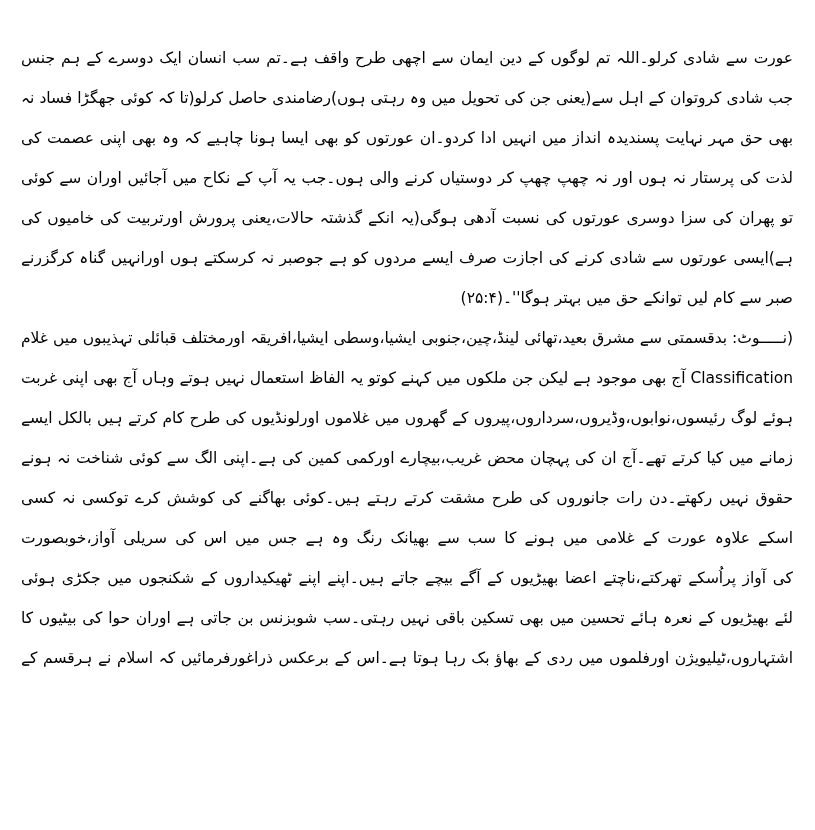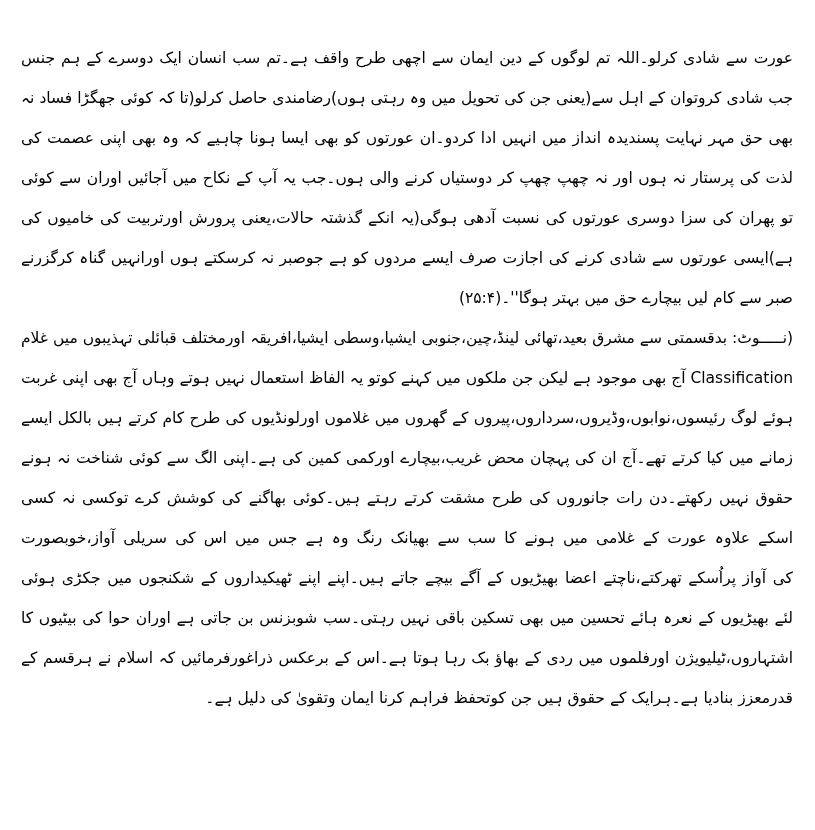--- a/index.html
+++ b/index.html
@@ -50,34 +50,33 @@
 <div class="page">
   <div class="textblock">
 
     <div class="para">
       <div class="line">عورت سے شادی کرلو۔اللہ تم لوگوں کے دین ایمان سے اچھی طرح واقف ہے۔تم سب انسان ایک دوسرے کے ہم جنس ہو۔ان عورتوں سے</div>
       <div class="line">جب شادی کروتوان کے اہل سے(یعنی جن کی تحویل میں وہ رہتی ہوں)رضامندی حاصل کرلو(تا کہ کوئی جھگڑا فساد نہ ہو)اوران عورتوں کے</div>
       <div class="line">بھی حق مہر نہایت پسندیدہ انداز میں انہیں ادا کردو۔ان عورتوں کو بھی ایسا ہونا چاہیے کہ وہ بھی اپنی عصمت کی حفاظت کرنے والی ہوں محض شہوانی</div>
       <div class="line">لذت کی پرستار نہ ہوں اور نہ چھپ چھپ کر دوستیاں کرنے والی ہوں۔جب یہ آپ کے نکاح میں آجائیں اوران سے کوئی فحاشی سرزد ہوجائے</div>
       <div class="line">تو پھران کی سزا دوسری عورتوں کی نسبت آدھی ہوگی(یہ انکے گذشتہ حالات،یعنی پرورش اورتربیت کی خامیوں کی وجہ سے انکے لئے رعایت</div>
       <div class="line">ہے)ایسی عورتوں سے شادی کرنے کی اجازت صرف ایسے مردوں کو ہے جوصبر نہ کرسکتے ہوں اورانہیں گناہ کرگزرنے کا اندیشہ ہو۔لیکن اگروہ</div>
-      <div class="line para-end">صبر سے کام لیں بیچارے حق میں بہتر ہوگا''۔(۲۵:۴)</div>
+      <div class="line para-end">صبر سے کام لیں توانکے حق میں بہتر ہوگا''۔(۲۵:۴)</div>
     </div>
 
     <div class="para">
       <div class="line">(نـــــوٹ: بدقسمتی سے مشرق بعید،تھائی لینڈ،چین،جنوبی ایشیا،وسطی ایشیا،افریقہ اورمختلف قبائلی تہذیبوں میں غلام اورلونڈی کی Social</div>
       <div class="line">Classification آج بھی موجود ہے لیکن جن ملکوں میں کہنے کوتو یہ الفاظ استعمال نہیں ہوتے وہاں آج بھی اپنی غربت کے ہاتھوں مارے</div>
       <div class="line">ہوئے لوگ رئیسوں،نوابوں،وڈیروں،سرداروں،پیروں کے گھروں میں غلاموں اورلونڈیوں کی طرح کام کرتے ہیں بالکل ایسے جیسے وہ پہلے</div>
       <div class="line">زمانے میں کیا کرتے تھے۔آج ان کی پہچان محض غریب،بیچارے اورکمی کمین کی ہے۔اپنی الگ سے کوئی شناخت نہ ہونے کی وجہ سے اپنے کوئی</div>
       <div class="line">حقوق نہیں رکھتے۔دن رات جانوروں کی طرح مشقت کرتے رہتے ہیں۔کوئی بھاگنے کی کوشش کرے توکسی نہ کسی الزام میں پکڑوادئے جاتے</div>
     </div>
 
     <div class="para">
       <div class="line">اسکے علاوہ عورت کے غلامی میں ہونے کا سب سے بھیانک رنگ وہ ہے جس میں اس کی سریلی آواز،خوبصورت چہرہ،جوان بھرپور جسم اورساز</div>
       <div class="line">کی آواز پراُسکے تھرکتے،ناچتے اعضا بھیڑیوں کے آگے بیچے جاتے ہیں۔اپنے اپنے ٹھیکیداروں کے شکنجوں میں جکڑی ہوئی مجبورعورتوں کے</div>
       <div class="line">لئے بھیڑیوں کے نعرہ ہائے تحسین میں بھی تسکین باقی نہیں رہتی۔سب شوبزنس بن جاتی ہے اوران حوا کی بیٹیوں کا جسم اخباروں،رسالوں،</div>
       <div class="line">اشتہاروں،ٹیلیویژن اورفلموں میں ردی کے بھاؤ بک رہا ہوتا ہے۔اس کے برعکس ذراغورفرمائیں کہ اسلام نے ہرقسم کے انسانی رشتوں کوکس</div>
-      <div class="line para-end">قدرمعزز بنادیا ہے۔ہرایک کے حقوق ہیں جن کوتحفظ فراہم کرنا ایمان وتقویٰ کی دلیل ہے۔</div>
     </div>
 
 
   </div>
 </div>
 
 </body></html>

